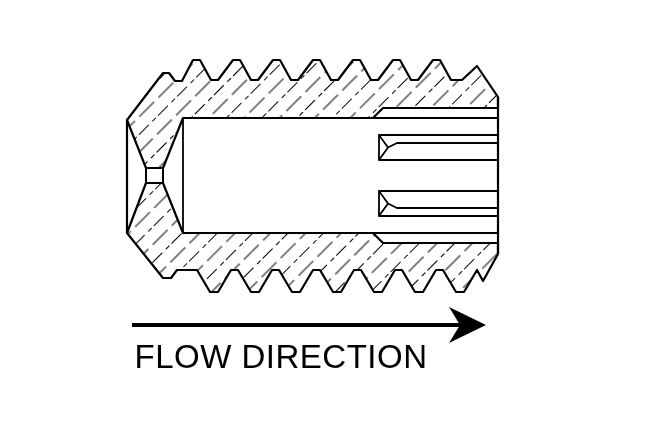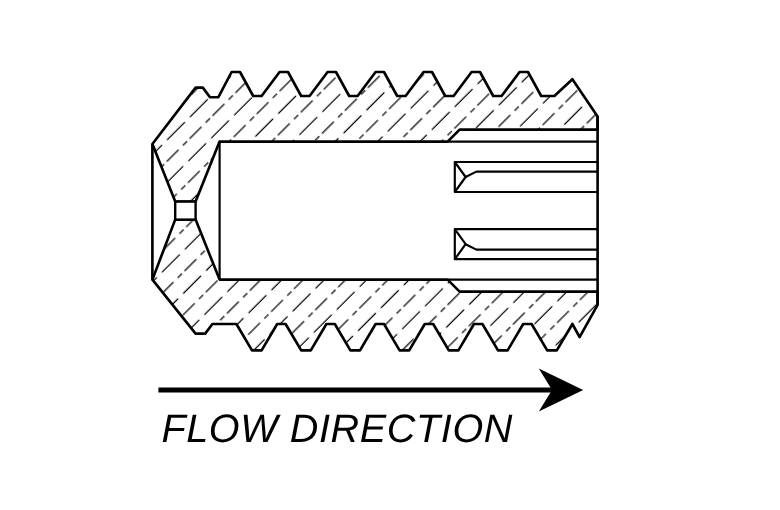--- a/index.html
+++ b/index.html
@@ -1,17 +1,17 @@
 <!DOCTYPE html>
 <html><head>
 <meta charset="utf-8">
 <style>
   html,body{margin:0;padding:0;background:#ffffff;}
   .page{position:relative;width:650px;height:425px;background:#ffffff;overflow:hidden;
-        font-family:"Liberation Sans", sans-serif;font-style:italic;}
+        font-family:"Liberation Sans", sans-serif;}
   svg{display:block;}
   text.flow-label{font-family:"Liberation Sans", sans-serif;font-size:33px;
         letter-spacing:0.5px;fill:#000000;}
 </style>
 </head>
 <body>
 
 <div class="page">
   <svg width="650" height="425" viewBox="0 0 650 425">
     <defs>

